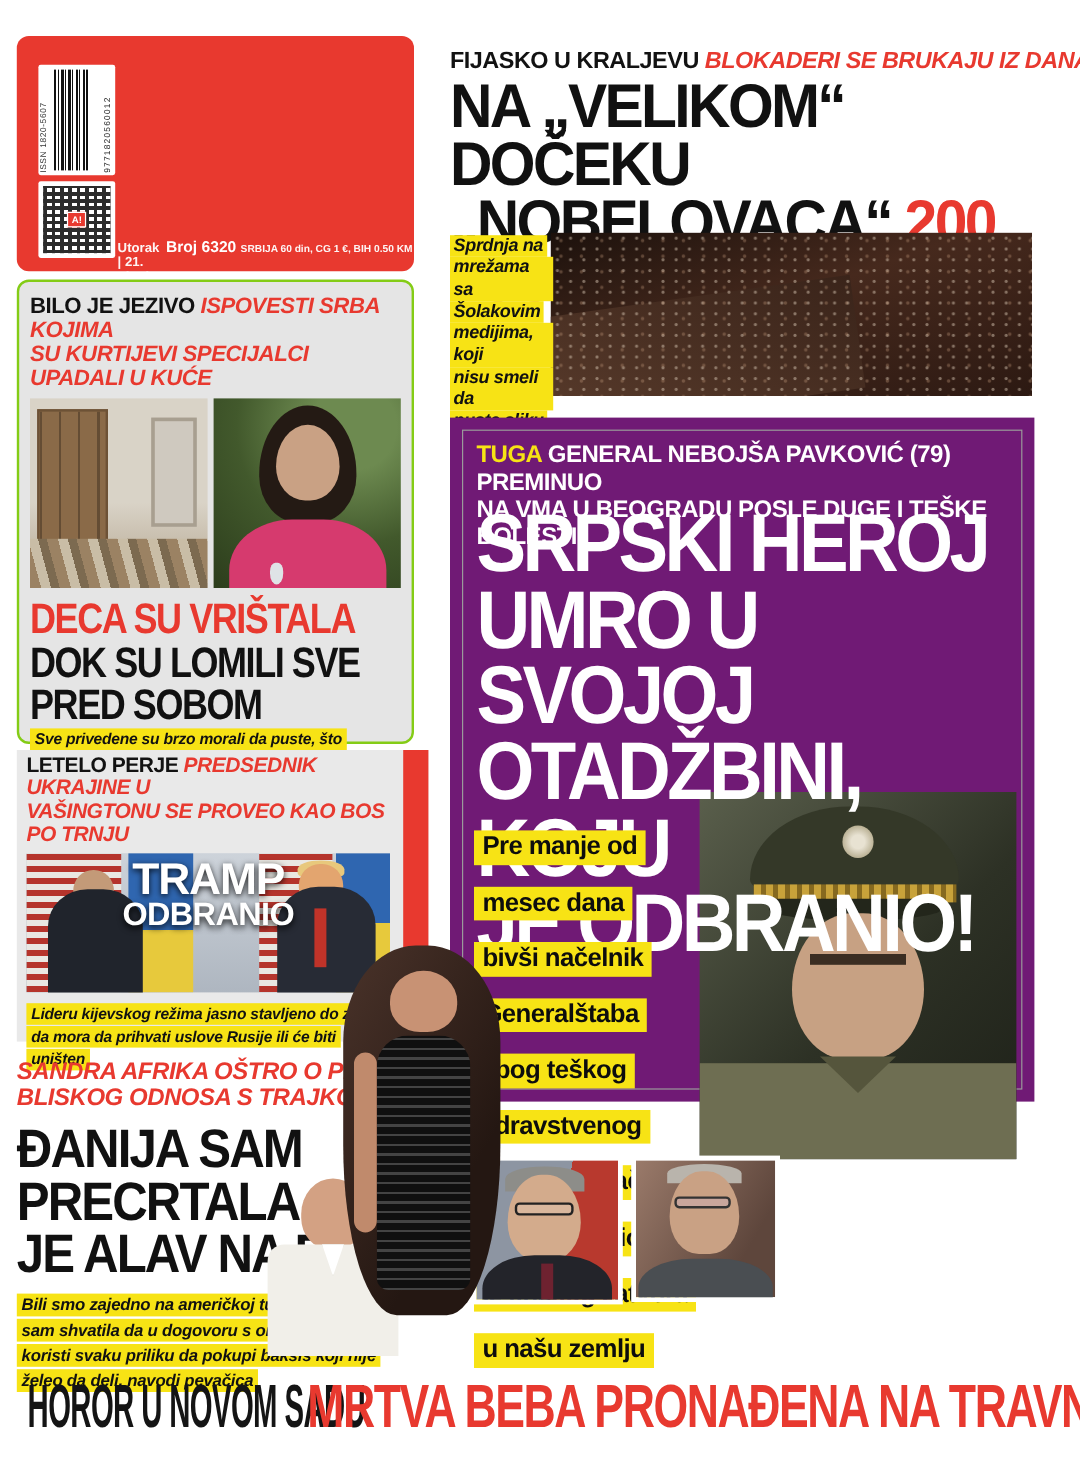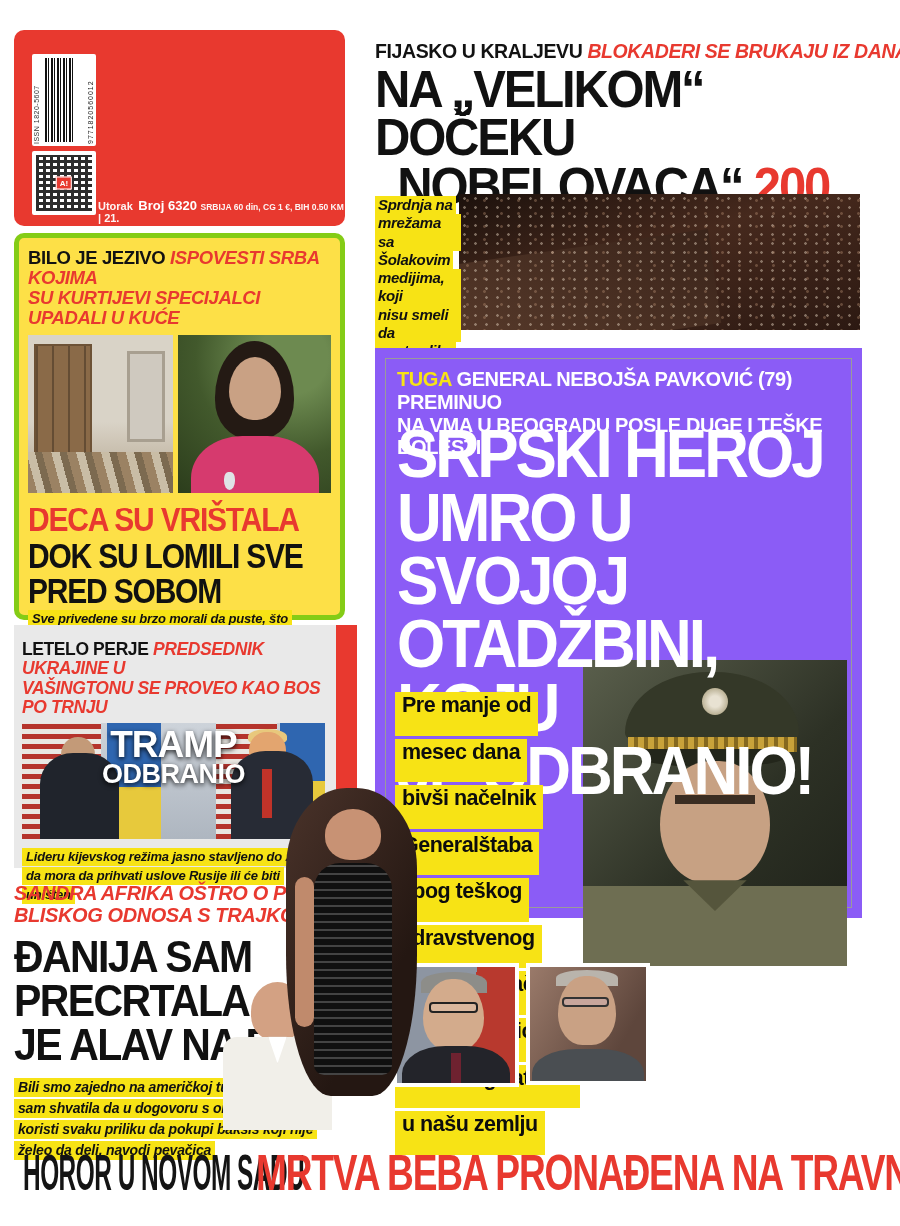--- a/index.html
+++ b/index.html
@@ -22,39 +22,39 @@
   #mast-date{font-size:11px;font-weight:700;opacity:.95;}
   #mast-issue{font-size:13px;font-weight:700;white-space:nowrap;}
   #mast-issue .price{font-size:8.5px;font-weight:700;opacity:.95;}
 
   
   .k-black{color:#121212;font-weight:700;}
   .k-red{color:#e8392f;font-weight:700;font-style:italic;}
   .hl{background:#f7e315;font-style:italic;font-weight:700;padding:1px 4px 2px;-webkit-box-decoration-break:clone;box-decoration-break:clone;}
 
   
-  #story1{left:14px;top:233px;width:331px;height:387px;background:#fde047;border:5px solid #84cc16;border-radius:10px;padding:10px 9px 0 9px;z-index:1;}
+  #story1{left:14px;top:233px;width:331px;height:387px;background:#e5e5e5;border:2px solid #84cc16;border-radius:10px;padding:10px 9px 0 9px;z-index:1;}
   .kicker1{font-size:18.5px;line-height:1.08;letter-spacing:-.4px;}
   .photos1{display:flex;gap:5px;margin-top:7px;height:158px;}
   .photos1 > div{position:relative;overflow:hidden;}
   .room-photo{flex:0 0 48%;background:linear-gradient(180deg,#d9d3c7 0 55%,#b3a48d 100%);}
   .room-wardrobe{position:absolute;left:4%;top:6%;width:40%;height:74%;background:#8a6a48;background-image:repeating-linear-gradient(90deg,rgba(0,0,0,.28) 0 2px,transparent 2px 16px);border:2px solid #6d5236;}
   .room-door{position:absolute;right:6%;top:10%;width:26%;height:58%;background:#cfc9bf;border:3px solid #a89f90;}
   .room-clutter{position:absolute;left:0;bottom:0;width:100%;height:26%;background:repeating-linear-gradient(75deg,#9b8263 0 9px,#c9bda6 9px 17px,#7c6a50 17px 24px);}
   .woman-photo{flex:1;background:radial-gradient(circle at 75% 15%,#6d8a50 0 20%,#42592c 55%,#2c3d1c 100%);}
   .w-hair{position:absolute;left:24%;top:4%;width:52%;height:62%;background:#241a14;border-radius:50% 50% 42% 42%/58% 58% 40% 40%;}
   .w-face{position:absolute;left:33%;top:14%;width:34%;height:40%;background:#c9a184;border-radius:50% 50% 46% 46%/55% 55% 45% 45%;}
   .w-jacket{position:absolute;left:8%;bottom:-2%;width:84%;height:38%;background:#d63a6e;border-radius:40% 40% 0 0/70% 70% 0 0;}
   .w-mic{position:absolute;left:30%;bottom:2%;width:11px;height:18px;background:#dfe3e6;border-radius:40% 40% 50% 50%;}
   .headline1{margin-top:9px;font-size:30px;line-height:1.02;letter-spacing:-1.2px;font-weight:700;transform:scaleY(1.18);transform-origin:top left;}
   .headline1 .r{color:#e8392f;}
   .deck1{margin-top:16px;font-size:13px;line-height:1.45;letter-spacing:-.2px;}
 
   
-  #story2{left:14px;top:625px;width:343px;height:243px;background:#e9e9e9;padding:15px 32px 8px 8px;z-index:1;}
+  #story2{left:14px;top:625px;width:343px;height:243px;background:#e9e9e9;padding:3px 32px 8px 8px;z-index:1;}
   .redbar2{position:absolute;right:0;top:0;width:21px;height:100%;background:#e8392f;}
   .kicker2{font-size:17.5px;line-height:1.1;letter-spacing:-.4px;}
   .photo2{position:relative;margin-top:6px;height:116px;overflow:hidden;background:linear-gradient(180deg,#cdd3da,#aeb6c0);}
   .zt-usflag-l{position:absolute;left:0;top:0;width:26%;height:100%;background:repeating-linear-gradient(0deg,#b5342c 0 5px,#e9e7e2 5px 10px);}
   .zt-usflag-r{position:absolute;right:16%;top:0;width:20%;height:100%;background:repeating-linear-gradient(0deg,#b5342c 0 5px,#e9e7e2 5px 10px);}
   .zt-ua{position:absolute;left:28%;top:0;width:18%;height:100%;background:linear-gradient(180deg,#2f66b0 0 55%,#e7c93c 55% 100%);}
   .zt-ua2{position:absolute;right:0;top:0;width:15%;height:100%;background:linear-gradient(180deg,#2f66b0 0 50%,#e7c93c 50% 100%);}
   .zt-zel{position:absolute;left:6%;bottom:-4%;width:26%;height:78%;background:#20242c;border-radius:42% 42% 0 0/34% 34% 0 0;}
   .zt-zel-head{position:absolute;left:13%;top:12%;width:11%;height:30%;background:#c39a78;border-radius:50%;}
   .zt-trump{position:absolute;right:4%;bottom:-4%;width:27%;height:80%;background:#272b35;border-radius:42% 42% 0 0/34% 34% 0 0;}
@@ -89,36 +89,36 @@
   .headT{margin-top:2px;font-size:49px;line-height:.94;letter-spacing:-2.2px;font-weight:700;transform:scaleY(1.05);transform-origin:top left;}
   .headT .r{color:#e8392f;}
   #caption-top{left:375px;top:196px;width:86px;z-index:2;}
   .cap-line{display:table;background:#f7e315;color:#111;font-style:italic;font-weight:700;font-size:15px;line-height:1.22;padding:0 3px;letter-spacing:-.3px;}
   #photo-top{left:459px;top:194px;width:401px;height:136px;z-index:1;overflow:hidden;background:linear-gradient(160deg,#1c110c,#46291d 45%,#2c1912 100%);}
   .crowd-speck{position:absolute;inset:0;background-image:radial-gradient(circle,rgba(222,205,185,.85) 0 1px,transparent 1.6px);background-size:11px 9px;opacity:.55;}
   .crowd-speck2{position:absolute;inset:0;background-image:radial-gradient(circle,rgba(190,150,120,.6) 0 1px,transparent 1.8px);background-size:17px 13px;opacity:.6;}
   .crowd-road{position:absolute;left:-6%;bottom:-10%;width:70%;height:70%;background:linear-gradient(30deg,#5a3c2c,#3a241a);transform:rotate(-8deg);}
 
   
-  #blackbox{left:375px;top:348px;width:487px;height:570px;background:#8b5cf6;z-index:10;}
+  #blackbox{left:375px;top:348px;width:487px;height:570px;background:#701a75;z-index:10;}
   .bb-border{position:absolute;inset:10px;border:1px solid #9a9a9a;z-index:1;}
   .kickerM{position:absolute;left:22px;top:20px;width:446px;font-size:20px;line-height:1.14;letter-spacing:-.4px;font-weight:700;color:#fff;z-index:3;}
   .kickerM .tag{color:#f7e315;}
   .headM{position:absolute;left:22px;top:74px;width:450px;font-size:62px;line-height:.93;letter-spacing:-3px;font-weight:700;color:#fff;transform:scaleY(1.1);transform-origin:top left;z-index:3;}
   .general-photo{position:absolute;left:208px;top:312px;width:264px;height:306px;overflow:hidden;background:linear-gradient(135deg,#5a5f4c,#2d3125 55%,#1d2018);z-index:2;}
   .gp-cap{position:absolute;left:16%;top:4%;width:66%;height:26%;background:#343828;border-radius:50% 50% 45% 45%/80% 80% 25% 25%;}
   .gp-band{position:absolute;left:17%;top:25%;width:64%;height:5%;background:repeating-linear-gradient(90deg,#c8a23a 0 6px,#86691f 6px 10px);}
   .gp-visor{position:absolute;left:22%;top:29%;width:54%;height:6%;background:#23261b;border-radius:0 0 50% 50%;}
   .gp-badge{position:absolute;left:45%;top:9%;width:10%;height:9%;background:radial-gradient(circle,#e8e2d2 30%,#9a8f6a);border-radius:50%;}
   .gp-face{position:absolute;left:29%;top:33%;width:42%;height:40%;background:#c7a183;border-radius:46% 46% 42% 42%/52% 52% 48% 48%;}
   .gp-brow{position:absolute;left:35%;top:44%;width:30%;height:3%;background:#3a2d22;}
   .gp-shoulders{position:absolute;left:0;bottom:0;width:100%;height:26%;background:#6e6e52;}
   .gp-collar{position:absolute;left:38%;bottom:18%;width:24%;height:10%;background:#55553c;clip-path:polygon(50% 100%,0 0,100% 0);}
   .ycol{position:absolute;left:20px;top:344px;z-index:4;}
-  .yline{display:table;background:#f7e315;color:#0d0d0d;font-weight:700;font-size:21.5px;line-height:1.05;letter-spacing:-.5px;padding:2px 7px 19px;margin-bottom:3px;text-align:center;}
+  .yline{display:table;background:#f7e315;color:#0d0d0d;font-weight:700;font-size:21.5px;line-height:1.05;letter-spacing:-.5px;padding:2px 7px 4px;margin-bottom:18px;text-align:center;}
   .quote-row{position:absolute;left:18px;right:16px;top:615px;display:flex;gap:7px;align-items:flex-start;z-index:5;}
   .inset-photo{border:4px solid #fff;position:relative;overflow:hidden;flex:0 0 auto;}
   .vucic-photo{width:126px;height:124px;background:linear-gradient(100deg,#8d95a2 0 58%,#b8392e 58% 100%);}
   .v-face{position:absolute;left:22%;top:10%;width:52%;height:62%;background:#d3ab8c;border-radius:46% 46% 42% 42%/55% 55% 45% 45%;}
   .v-hair{position:absolute;left:20%;top:4%;width:56%;height:18%;background:#8d8d89;border-radius:50% 50% 0 0;}
   .v-glasses{position:absolute;left:27%;top:30%;width:42%;height:10%;border:2px solid #222;border-radius:4px;background:rgba(255,255,255,.15);}
   .v-suit{position:absolute;left:4%;bottom:-2%;width:92%;height:34%;background:#23242a;border-radius:40% 40% 0 0/70% 70% 0 0;}
   .v-tie{position:absolute;left:46%;bottom:0;width:8%;height:26%;background:#6e2230;}
   .q1{width:122px;text-align:center;color:#fff;font-weight:700;font-size:13.5px;line-height:1.16;letter-spacing:-.2px;}
   .q-src{margin-top:3px;}

